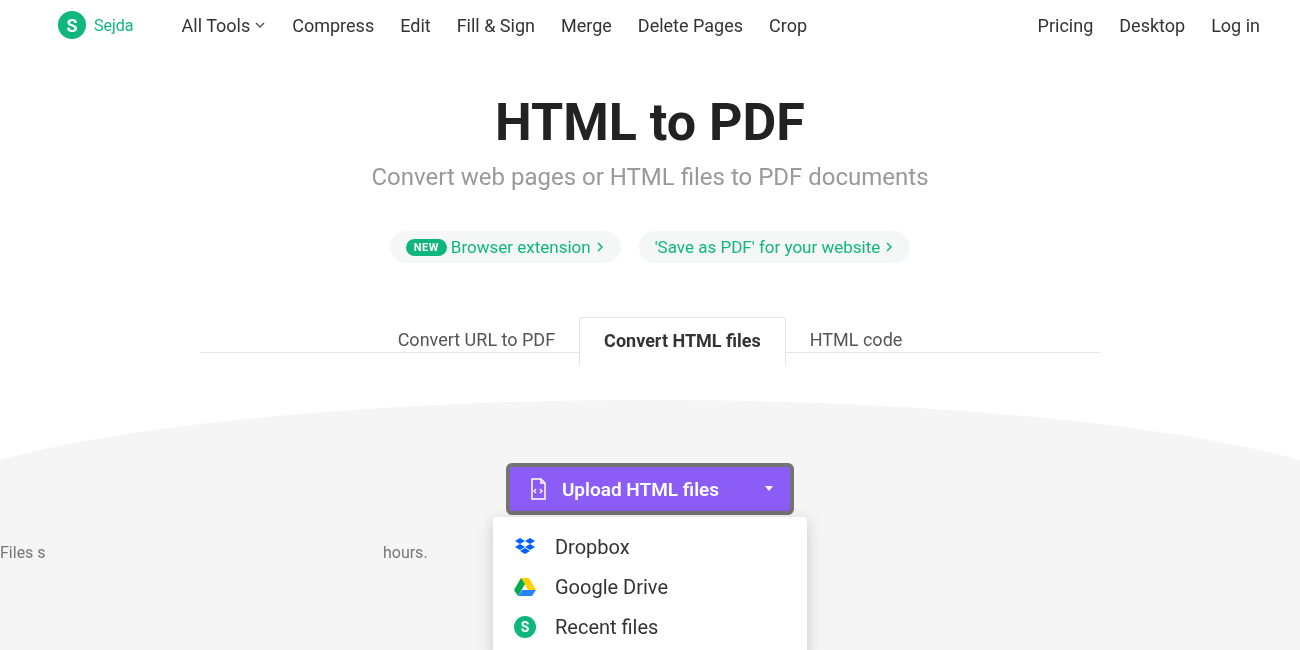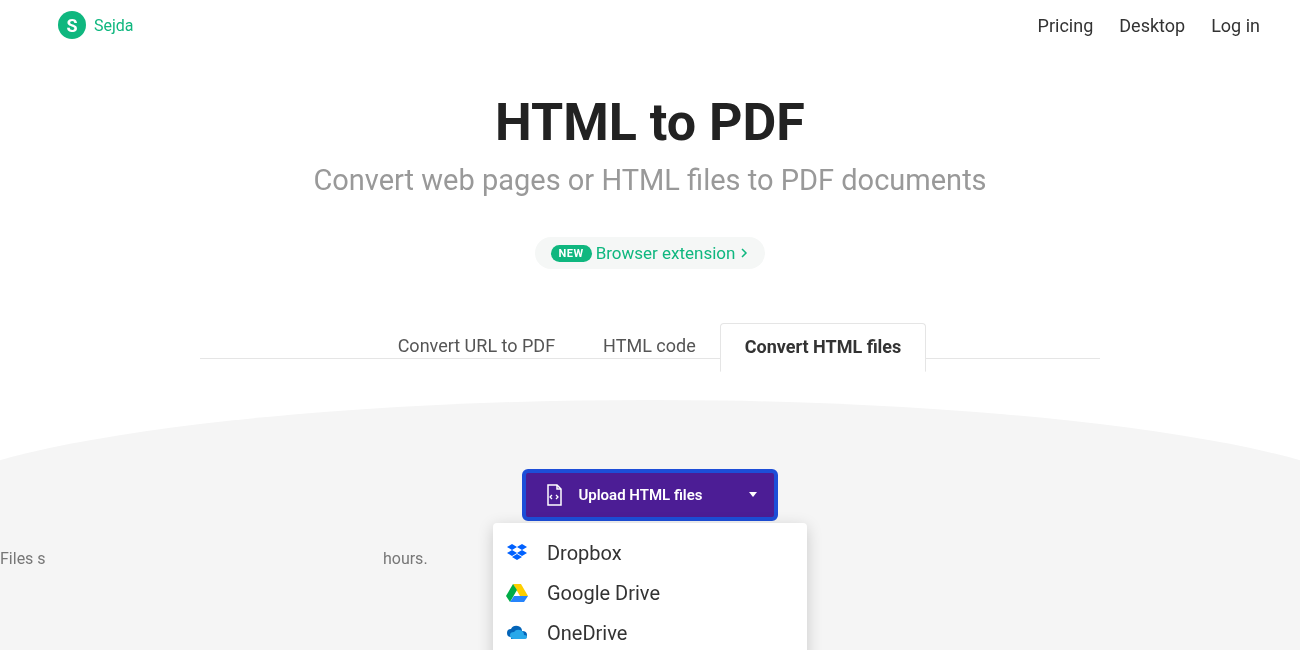--- a/index.html
+++ b/index.html
@@ -8,56 +8,72 @@
 .nav { display: flex; align-items: center; padding: 8px 40px 8px 58px; height: 50px; }
 .logo-wrap { display: flex; align-items: center; gap: 8px; cursor: pointer; }
 .logo-circle { width: 28px; height: 28px; background: #0fb77f; border-radius: 50%; display: flex; align-items: center; justify-content: center; color: #fff; font-weight: 700; font-size: 18px; }
 .logo-text { color: #0fb77f; font-size: 16px; font-weight: 400; }
 .nav-items { display: flex; align-items: center; gap: 26px; margin-left: 48px; }
 .nav-item { font-size: 18px; color: #333; cursor: pointer; display: flex; align-items: center; gap: 4px; }
 .nav-right { margin-left: auto; display: flex; align-items: flex-start; gap: 26px; }
 
 .hero { text-align: center; margin-top: 42px; }
 .hero h1 { font-size: 52px; font-weight: 700; color: #222; }
-.hero p { font-size: 29px; color: #999; margin-top: 10px; font-weight: 400; }
+.hero p { font-size: 24px; color: #999; margin-top: 10px; font-weight: 400; }
 
 .pills { display: flex; justify-content: center; gap: 18px; margin-top: 40px; }
 .pill { background: #f5f7f6; border-radius: 18px; padding: 6px 16px; display: flex; align-items: center; gap: 4px; cursor: pointer; font-size: 17px; color: #0fb77f; justify-content: center; }
 .pill .new-badge { background: #0fb77f; color: #fff; font-size: 11px; font-weight: 700; border-radius: 10px; padding: 2px 8px; letter-spacing: 0.5px; }
 .chev-right { display: inline-block; }
 
 .tabs-wrap { margin: 40px auto 0; width: 900px; border-bottom: 1px solid #e5e5e5; display: flex; justify-content: center; }
 .tab { padding: 12px 24px 14px; font-size: 18px; color: #555; cursor: pointer; position: relative; top: 14px; }
 .tab.active { font-weight: 700; color: #333; border: 1px solid #e5e5e5; border-bottom: 1px solid #fff; border-radius: 4px 4px 0 0; background: #fff; }
 
 .curve-bg { position: absolute; left: -100px; right: -100px; top: 400px; height: 500px; background: #f5f5f5; border-radius: 50% 50% 0 0 / 120px 120px 0 0; z-index: -1; }
 
 .upload-area { text-align: center; margin-top: 110px; position: relative; }
-.upload-btn { display: inline-flex; align-items: center; background: #4c1d95; border: 4px solid #1d4ed8; border-radius: 6px; color: #fff; font-size: 15px; font-weight: 600; height: 52px; cursor: pointer; overflow: hidden; }
+.upload-btn { display: inline-flex; align-items: center; background: #8b5cf6; border: 4px solid #737373; border-radius: 6px; color: #fff; font-size: 19px; font-weight: 600; height: 52px; cursor: pointer; overflow: hidden; }
 .upload-btn .u-icon { padding: 0 14px 0 18px; display: flex; align-items: center; }
 .upload-btn .u-label { padding-right: 28px; }
 .upload-btn .u-caret { border-left: 1px solid rgba(255,255,255,0.0); padding: 0 16px; display: flex; align-items: center; height: 100%; }
 
 .dropdown { position: absolute; top: 54px; left: 50%; transform: translateX(-50%); width: 314px; background: #fff; border-radius: 4px; box-shadow: 0 4px 16px rgba(0,0,0,0.18); padding: 10px 0; text-align: left; z-index: 10; }
-.dropdown-item { display: flex; align-items: center; gap: 18px; padding: 8px 12px; font-size: 20px; color: #333; cursor: pointer; }
+.dropdown-item { display: flex; align-items: center; gap: 18px; padding: 8px 20px; font-size: 20px; color: #333; cursor: pointer; }
 .dropdown-item .dd-icon { width: 24px; height: 24px; display: flex; align-items: center; justify-content: center; }
 
 .footnotes { margin-top: 24px; text-align: left; font-size: 16px; color: #777; line-height: 1.7; }
 
 svg { display: block; }
 </style>
 </head>
 <body>
 
 <div class="nav">
   <div class="logo-wrap">
     <div class="logo-circle">
         <span>S</span>
       </div>
     <span class="logo-text">Sejda</span>
+  </div>
+  <div class="nav-items">
+    <div class="nav-item">
+      <span>All Tools</span>
+      <span>
+          <svg width="12" height="12" viewBox="0 0 12 12">
+            <path d="M2 4 L6 8 L10 4" stroke="#555" stroke-width="1.5" fill="none"></path>
+          </svg>
+        </span>
+    </div>
+    <div class="nav-item">Compress</div>
+    <div class="nav-item">Edit</div>
+    <div class="nav-item">Fill &amp; Sign</div>
+    <div class="nav-item">Merge</div>
+    <div class="nav-item">Delete Pages</div>
+    <div class="nav-item">Crop</div>
   </div>
   <div class="nav-right">
     <div class="nav-item">Pricing</div>
     <div class="nav-item">Desktop</div>
     <div class="nav-item">Log in</div>
   </div>
 </div>
 
 <div class="hero">
   <h1>HTML to PDF</h1>
@@ -67,26 +83,34 @@
 <div class="pills">
   <div class="pill">
     <span class="new-badge">NEW</span>
     <span>Browser extension</span>
     <span class="chev-right">
         <svg width="10" height="12" viewBox="0 0 10 12">
           <path d="M3 2 L7 6 L3 10" stroke="#0fb77f" stroke-width="1.5" fill="none"></path>
         </svg>
       </span>
   </div>
+  <div class="pill">
+    <span>'Save as PDF' for your website</span>
+    <span class="chev-right">
+        <svg width="10" height="12" viewBox="0 0 10 12">
+          <path d="M3 2 L7 6 L3 10" stroke="#0fb77f" stroke-width="1.5" fill="none"></path>
+        </svg>
+      </span>
+  </div>
 </div>
 
 <div class="tabs-wrap">
   <div class="tab">Convert URL to PDF</div>
+  <div class="tab active">Convert HTML files</div>
   <div class="tab">HTML code</div>
-  <div class="tab active">Convert HTML files</div>
 </div>
 
 <div class="curve-bg"></div>
 
 <div class="upload-area">
   <div style="position:relative; display:inline-block;">
     <div class="upload-btn">
       <span class="u-icon">
         <svg width="20" height="22" viewBox="0 0 20 22">
             <path d="M4 1 H13 L17 5 V21 H4 Z" stroke="#fff" stroke-width="1.5" fill="none"></path>
@@ -115,29 +139,20 @@
             <svg width="22" height="20" viewBox="0 0 22 20">
               <path d="M7 1 L15 1 L22 13 L14 13 Z" fill="#ffcf00"></path>
               <path d="M7 1 L0 13 L4 19 L11 7 Z" fill="#00ac47"></path>
               <path d="M22 13 L18 19 L4 19 L8 13 Z" fill="#2684fc"></path>
             </svg>
           </span>
         <span>Google Drive</span>
       </div>
       <div class="dropdown-item">
         <span class="dd-icon">
-            <svg width="24" height="16" viewBox="0 0 24 16">
-              <path d="M6 12 Q2 12 2 8 Q2 4 6 4 Q8 0 13 1 Q17 2 17 6 Q22 6 22 10 Q22 14 18 14 L6 14 Z" fill="#0364b8"></path>
-              <path d="M9 14 Q5 14 5 10 Q5 7 9 7 Q11 4 15 5 Q19 6 19 10 Q22 10 22 12 Q22 14 20 14 Z" fill="#28a8ea"></path>
-            </svg>
-          </span>
-        <span>OneDrive</span>
-      </div>
-      <div class="dropdown-item">
-        <span class="dd-icon">
             <span style="width:22px;height:22px;background:#0fb77f;border-radius:50%;display:flex;align-items:center;justify-content:center;color:#fff;font-weight:700;font-size:14px;">S</span>
           </span>
         <span>Recent files</span>
       </div>
     </div>
   </div>
 
   <div class="footnotes">
     <div><span>Files s</span><span style="visibility:hidden;">xxxxxxxxxxxxxxxxxxxxxxxxxxxxxxxxxxxxxxxxxx</span><span> hours.</span></div>
   </div>

